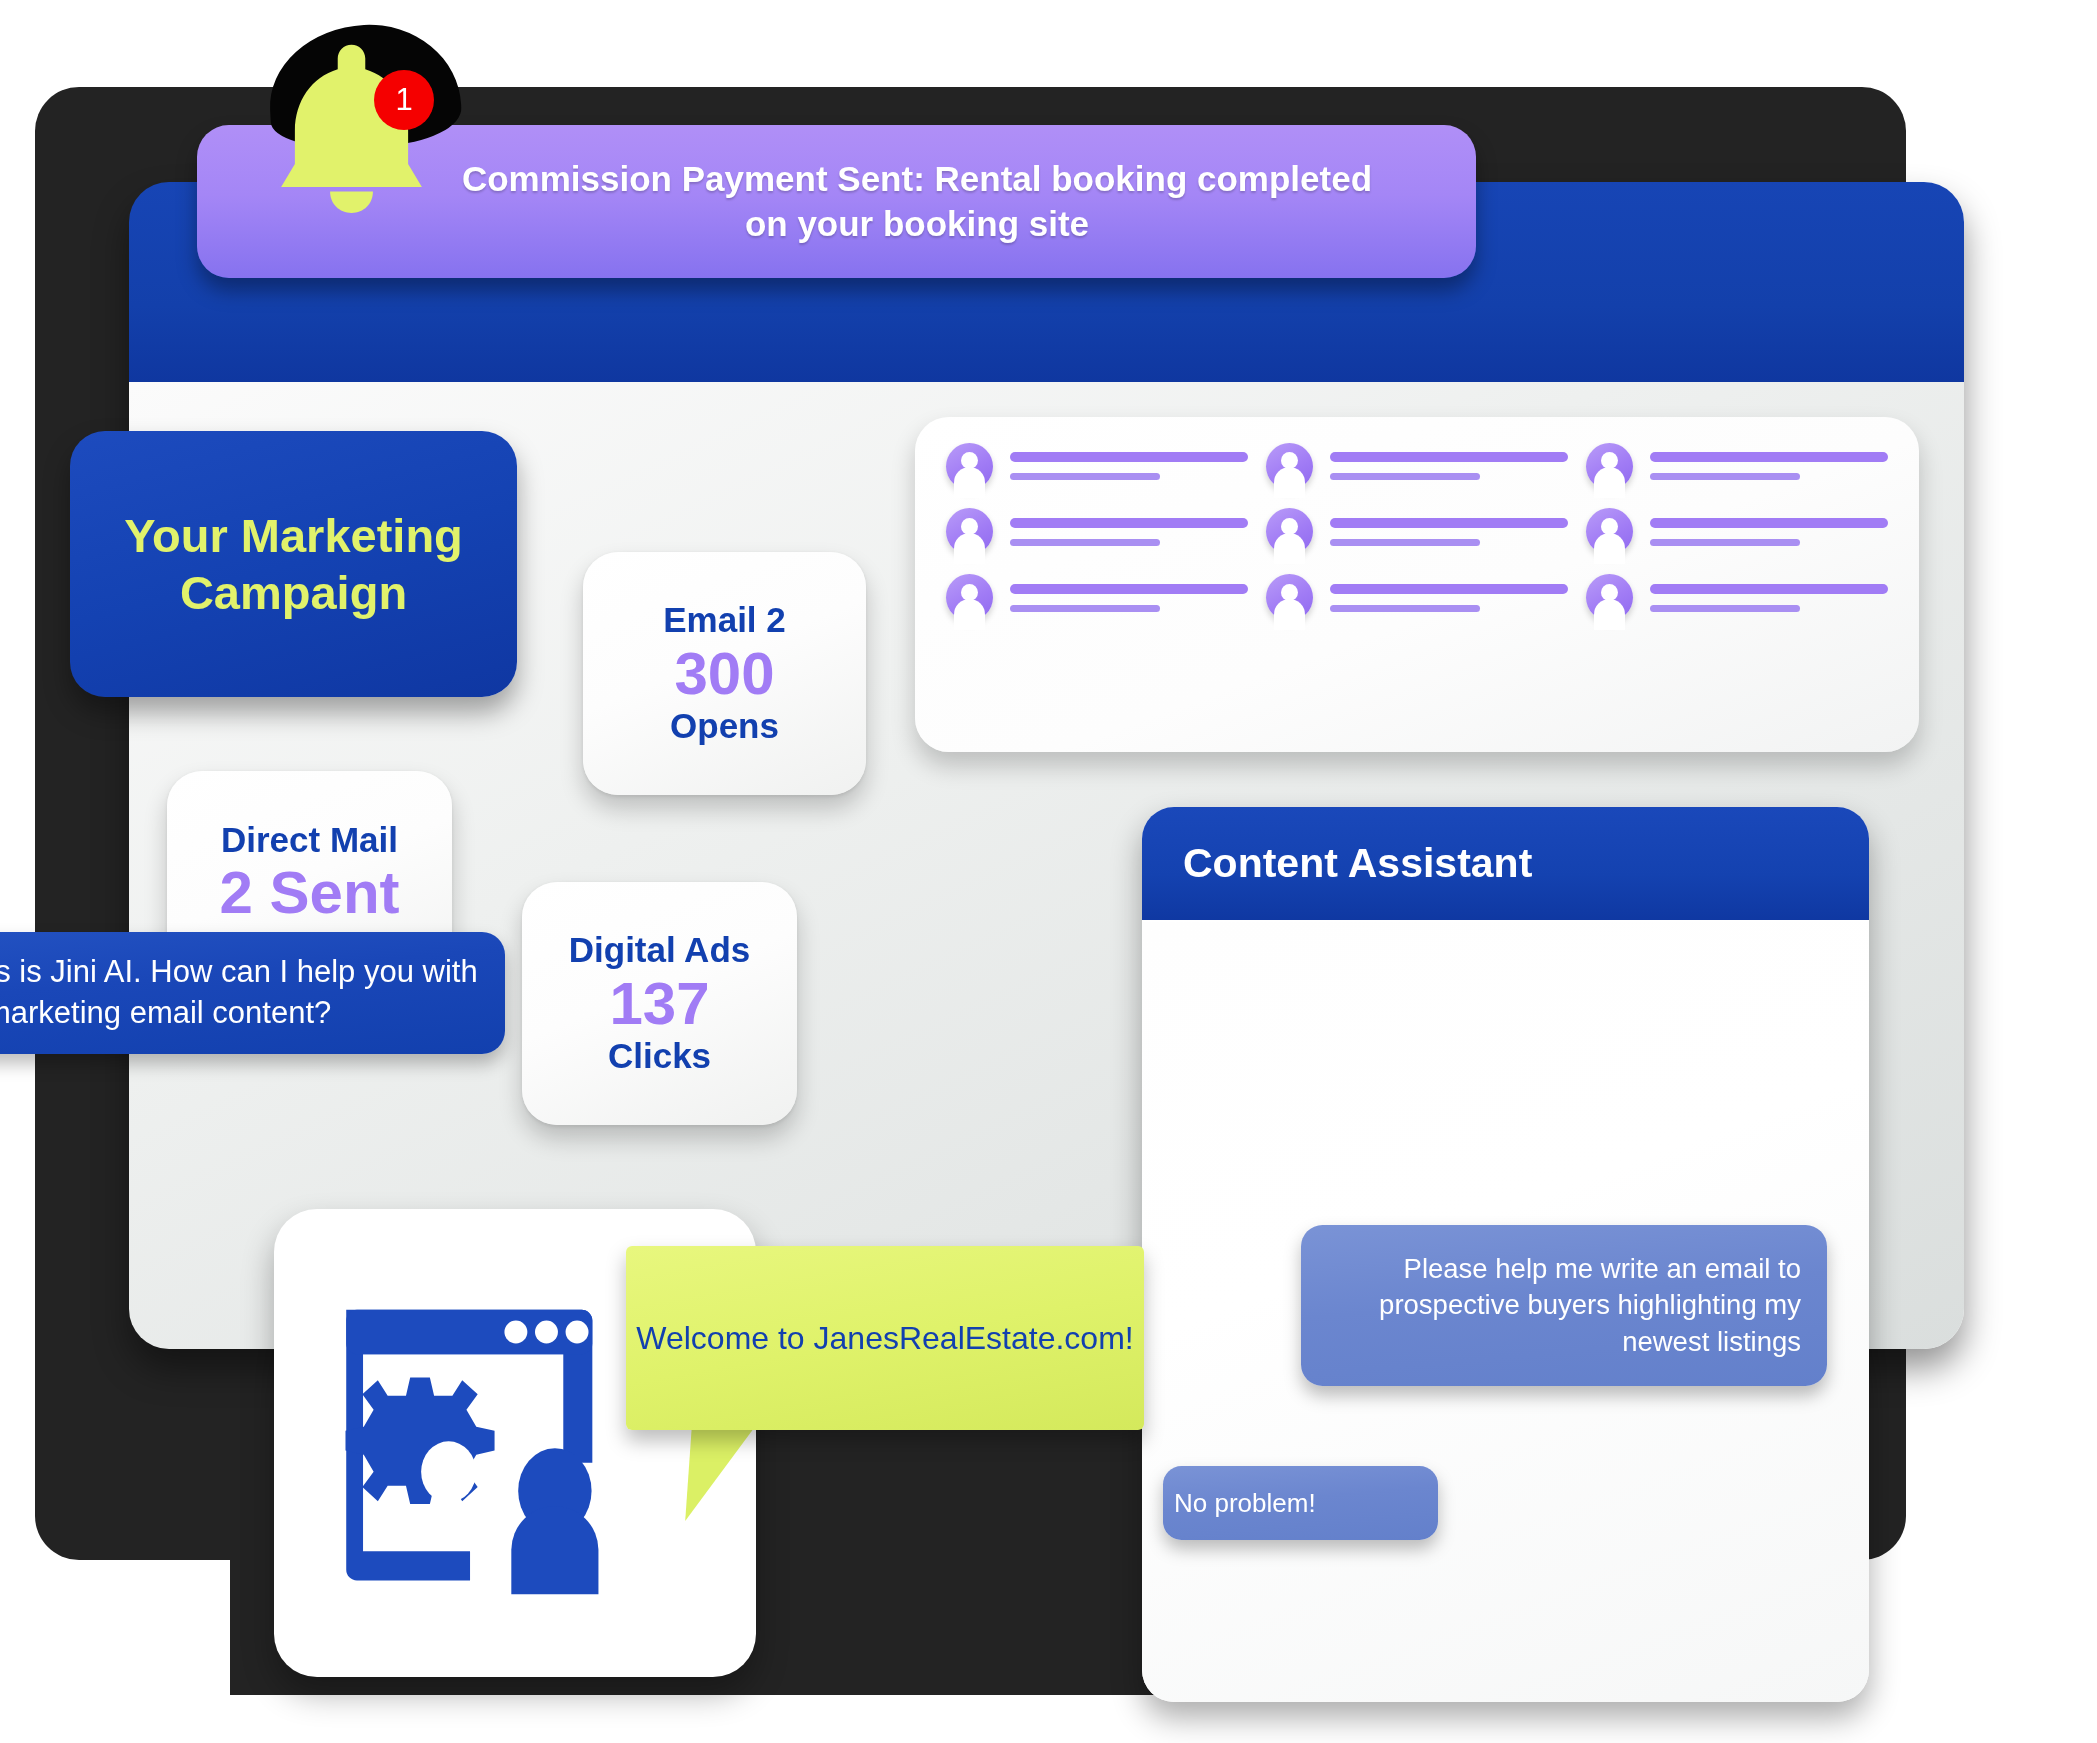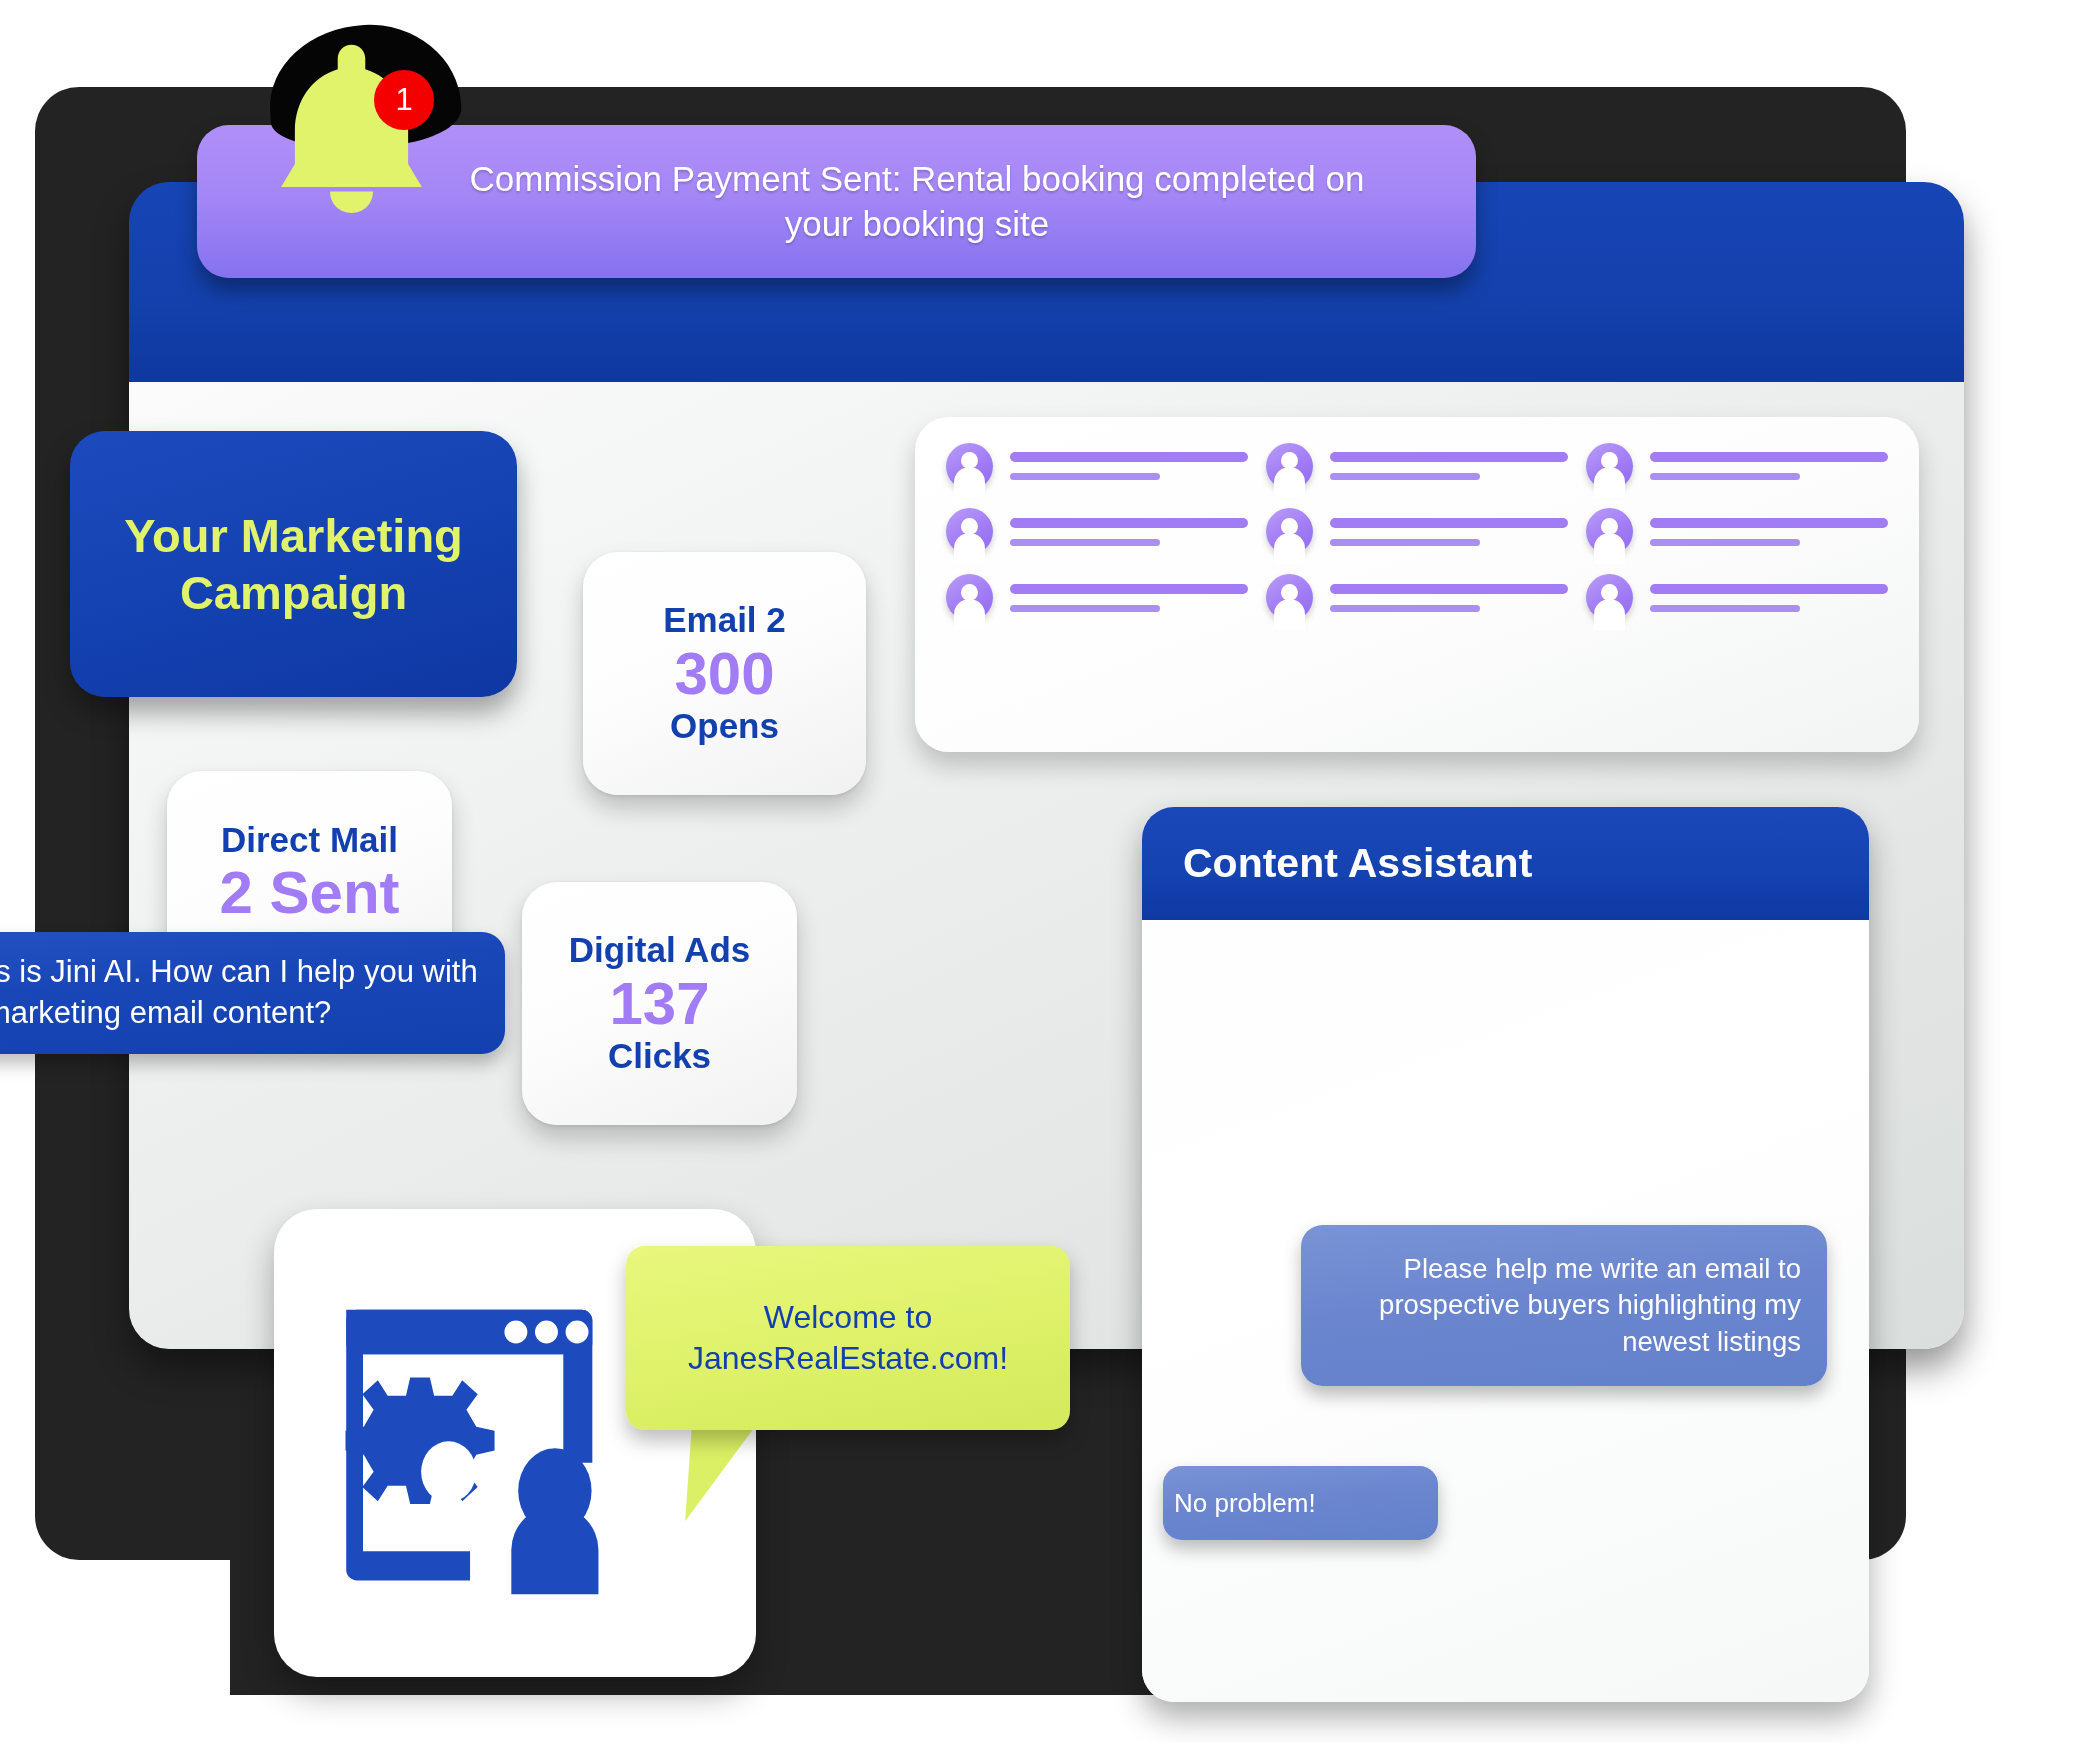--- a/index.html
+++ b/index.html
@@ -35,21 +35,21 @@
 
   
   #notification-banner{
     position:absolute;left:197px;top:125px;width:1279px;height:153px;
     border-radius:32px;
     background:linear-gradient(180deg,#b08ff7 0%,#a486f6 46%,#8672ef 100%);
     box-shadow:0 12.2px 20px rgba(0,0,0,.34);
     display:flex;align-items:center;justify-content:center;
   }
   #notification-text{
-    color:#ffffff;font-size:35px;font-weight:normal;line-height:1.28;
+    color:#ffffff;font-size:35px;font-weight:bold;line-height:1.28;
     text-align:center;max-width:918px;margin-left:161px;
     text-shadow:0 1.5px 2.3px rgba(0,0,0,.20);
   }
   
   #bell-blob{
     position:absolute;left:269px;top:25px;width:191px;height:122px;
     background:#050505;border-radius:55% 52% 44% 48%/70% 74% 30% 26%;
     transform:rotate(-3deg);
   }
   #bell-icon{
@@ -169,23 +169,23 @@
   
   #website-card{
     position:absolute;left:274px;top:1209px;width:482px;height:468px;
     background:#ffffff;border-radius:43px;
     box-shadow:0 17px 32px rgba(0,0,0,.30);
   }
   #website-icon{position:absolute;left:60px;top:90px;width:321px;height:306px;}
 
   
   #welcome-bubble{
-    position:absolute;left:626px;top:1246px;width:444px;height:184px;
+    position:absolute;left:626px;top:1246px;width:518px;height:184px;
     background:linear-gradient(170deg,#e8f77e 0%,#dff26a 50%,#d4e95c 100%);
-    border-radius:19px;
+    border-radius:6px;
     box-shadow:0 10.7px 20px rgba(0,0,0,.26);
     display:flex;align-items:center;justify-content:center;
   }
   #welcome-text{
     color:#1240AF;font-size:32px;font-weight:400;text-align:center;line-height:1.28;
   }
   #welcome-tail{
     position:absolute;left:689px;top:1412px;width:0;height:0;
     border-left:73px solid #dbf065;
     border-bottom:109px solid transparent;

